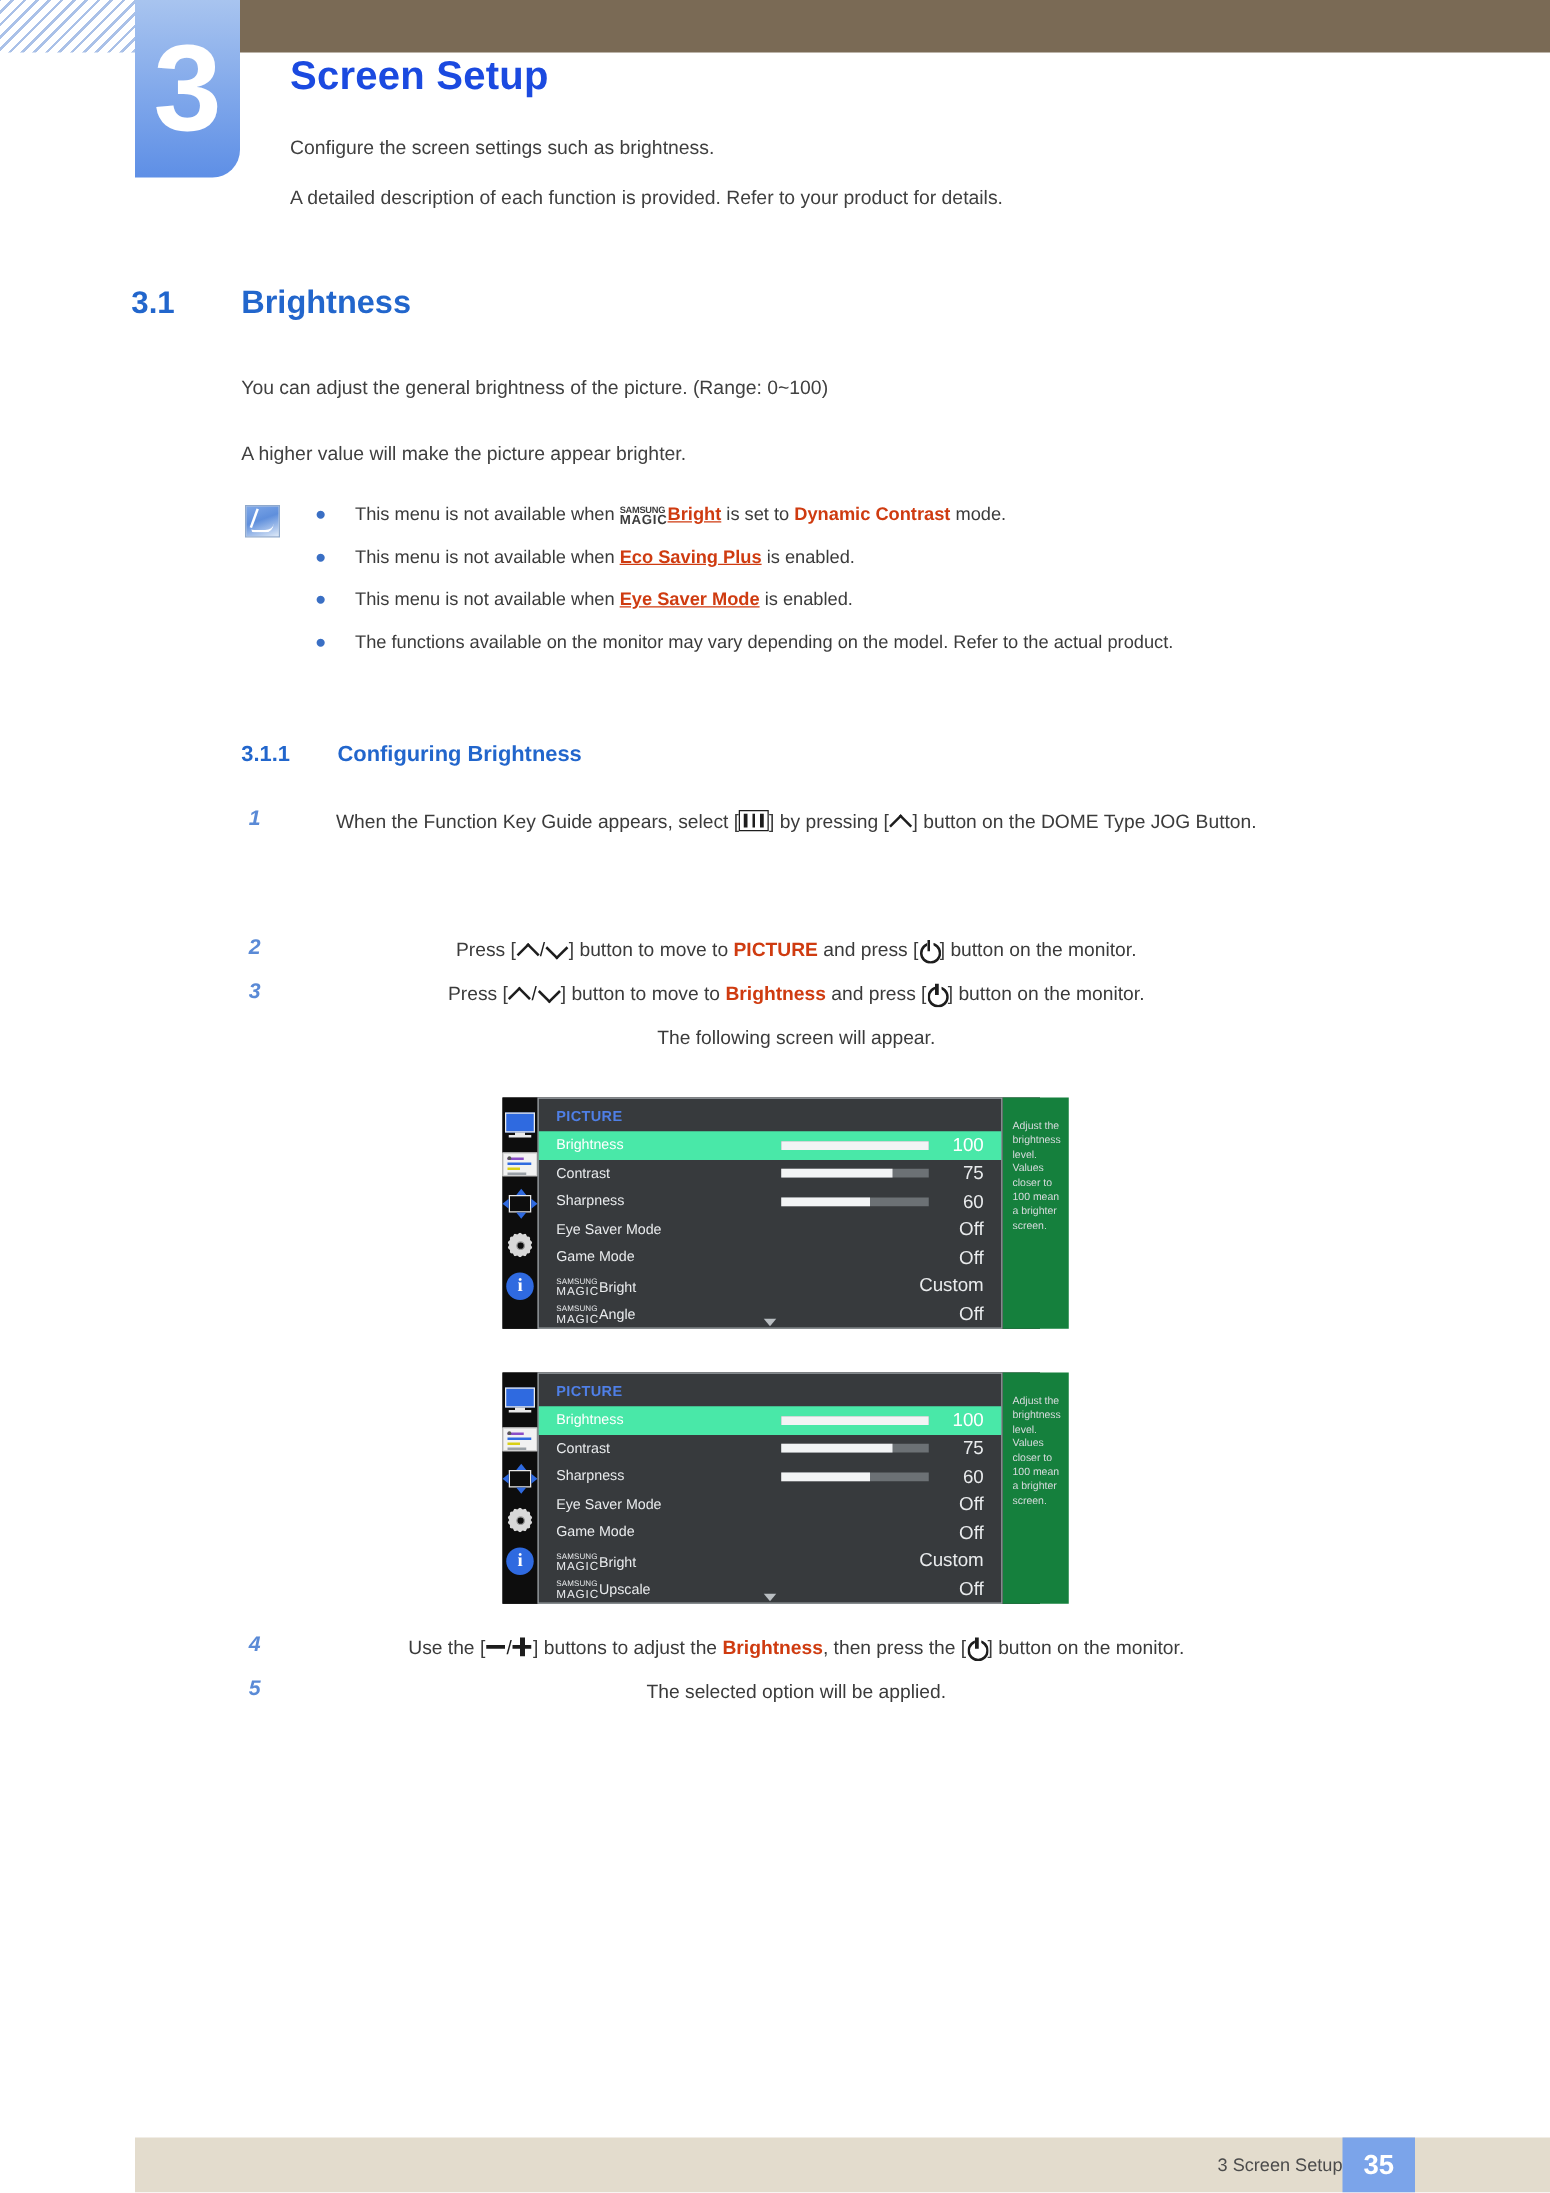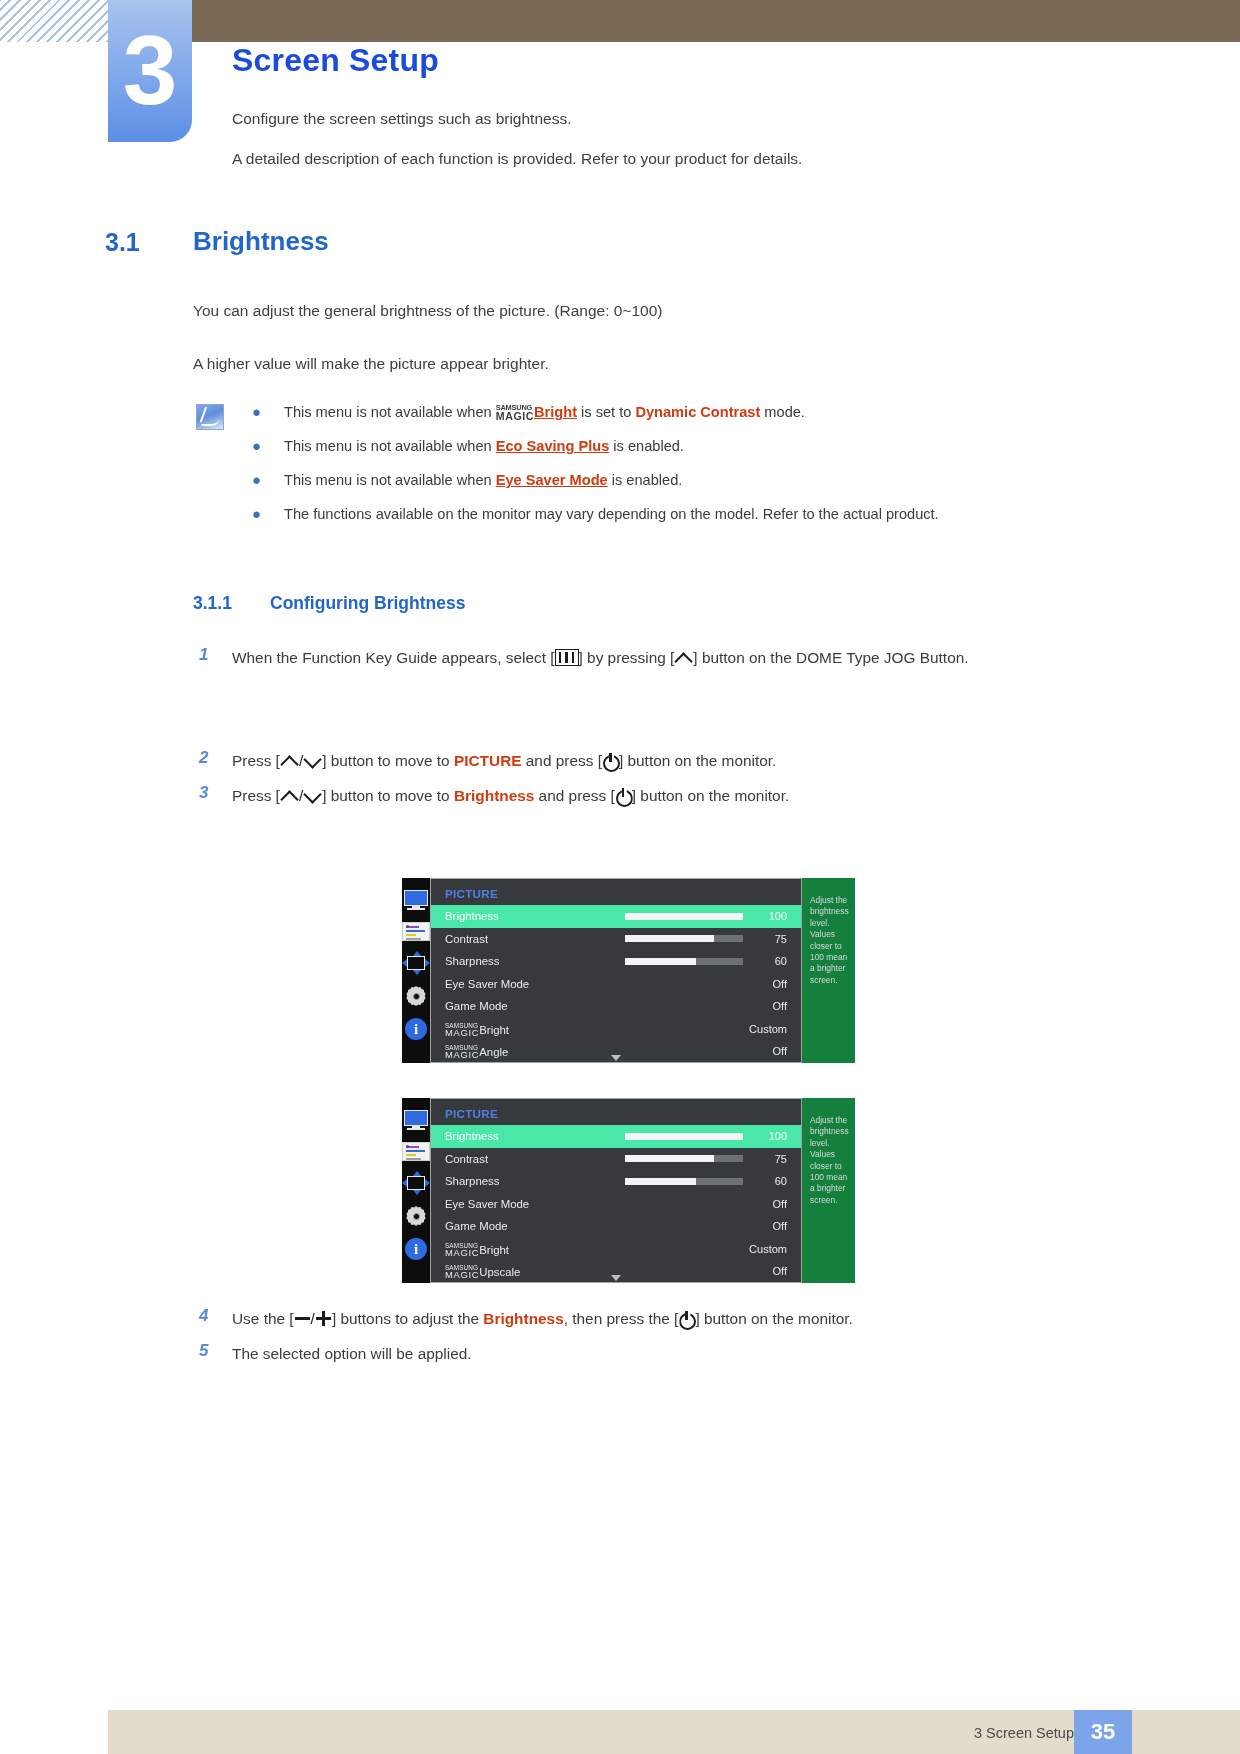--- a/index.html
+++ b/index.html
@@ -104,21 +104,21 @@
     font-size:17.5px; font-weight:bold; color:#2266cc;
   }
 
   
   .step-no {
     position:absolute; left:199px;
     font-style:italic; font-weight:bold; font-size:17px; color:#5a8ad6;
   }
   .step-tx {
     position:absolute; left:232px; width:810px;
-    font-size:15.4px; color:#3b3b3b; line-height:27px;
+    font-size:15.4px; color:#3b3b3b; line-height:27px;text-align:center;
   }
 
   
   .kb {
     display:inline-block; width:24px; height:17px; vertical-align:-3px;
     border:1.6px solid #1d1d1d; background:#fff; position:relative;
   }
   .kb i {
     position:absolute; top:2px; width:2.6px; height:11px; background:#1d1d1d;
   }
@@ -233,21 +233,21 @@
   .osd-row {
     height:22.5px; display:flex; align-items:center;
     padding:0 14px 0 14px; position:relative;
     color:#e9ebed; font-size:11.4px;
   }
   .osd-row.sel { background:#49e8a8; color:#ffffff; }
   .osd-lab { flex:0 0 180px; }
   .osd-bar-wrap { flex:1 1 auto; display:flex; align-items:center; }
   .osd-bar { width:118px; height:7px; background:#6c7175; position:relative; }
   .osd-bar .fill { position:absolute; left:0; top:0; height:7px; background:#f2f4f5; }
-  .osd-val { flex:0 0 44px; text-align:right; font-size:11px; }
+  .osd-val { flex:0 0 44px; text-align:right; font-size:15px; }
   .osd-caret {
     position:absolute; left:50%; bottom:1px; transform:translateX(-50%);
     width:0; height:0; border-left:5px solid transparent; border-right:5px solid transparent;
     border-top:6px solid #b9bec2;
   }
   .osd-side {
     width:100px; background:#15803d; color:#d7dadd;
     font-size:8.4px; line-height:11.4px; padding:17px 6px 0 8px;
   }
   .smagic-osd { display:inline-block; vertical-align:-2.5px; line-height:7px; text-align:left; }
@@ -326,20 +326,21 @@
 </div>
 
 <div class="step-no" style="top:748px">2</div>
 <div class="step-tx" style="top:747px">
   <span>Press [</span><span class="kup"></span><span style="color:#1d1d1d">/</span><span class="kdn"></span><span>] button to move to </span><span class="red">PICTURE</span><span> and press [</span><span class="kpow"></span><span>] button on the monitor.</span>
 </div>
 
 <div class="step-no" style="top:783px">3</div>
 <div class="step-tx" style="top:782px">
   <span>Press [</span><span class="kup"></span><span style="color:#1d1d1d">/</span><span class="kdn"></span><span>] button to move to </span><span class="red">Brightness</span><span> and press [</span><span class="kpow"></span><span>] button on the monitor.</span>
+  <div style="margin-top:8px">The following screen will appear.</div>
 </div>
 
 <div class="osd" style="left:402px; top:878px;">
   <div class="osd-rail">
     <div class="rail-ic ic-monitor">
         <div class="scr"></div>
         <div class="st"></div>
         <div class="sb"></div>
       </div>
     <div class="ic-bars">

